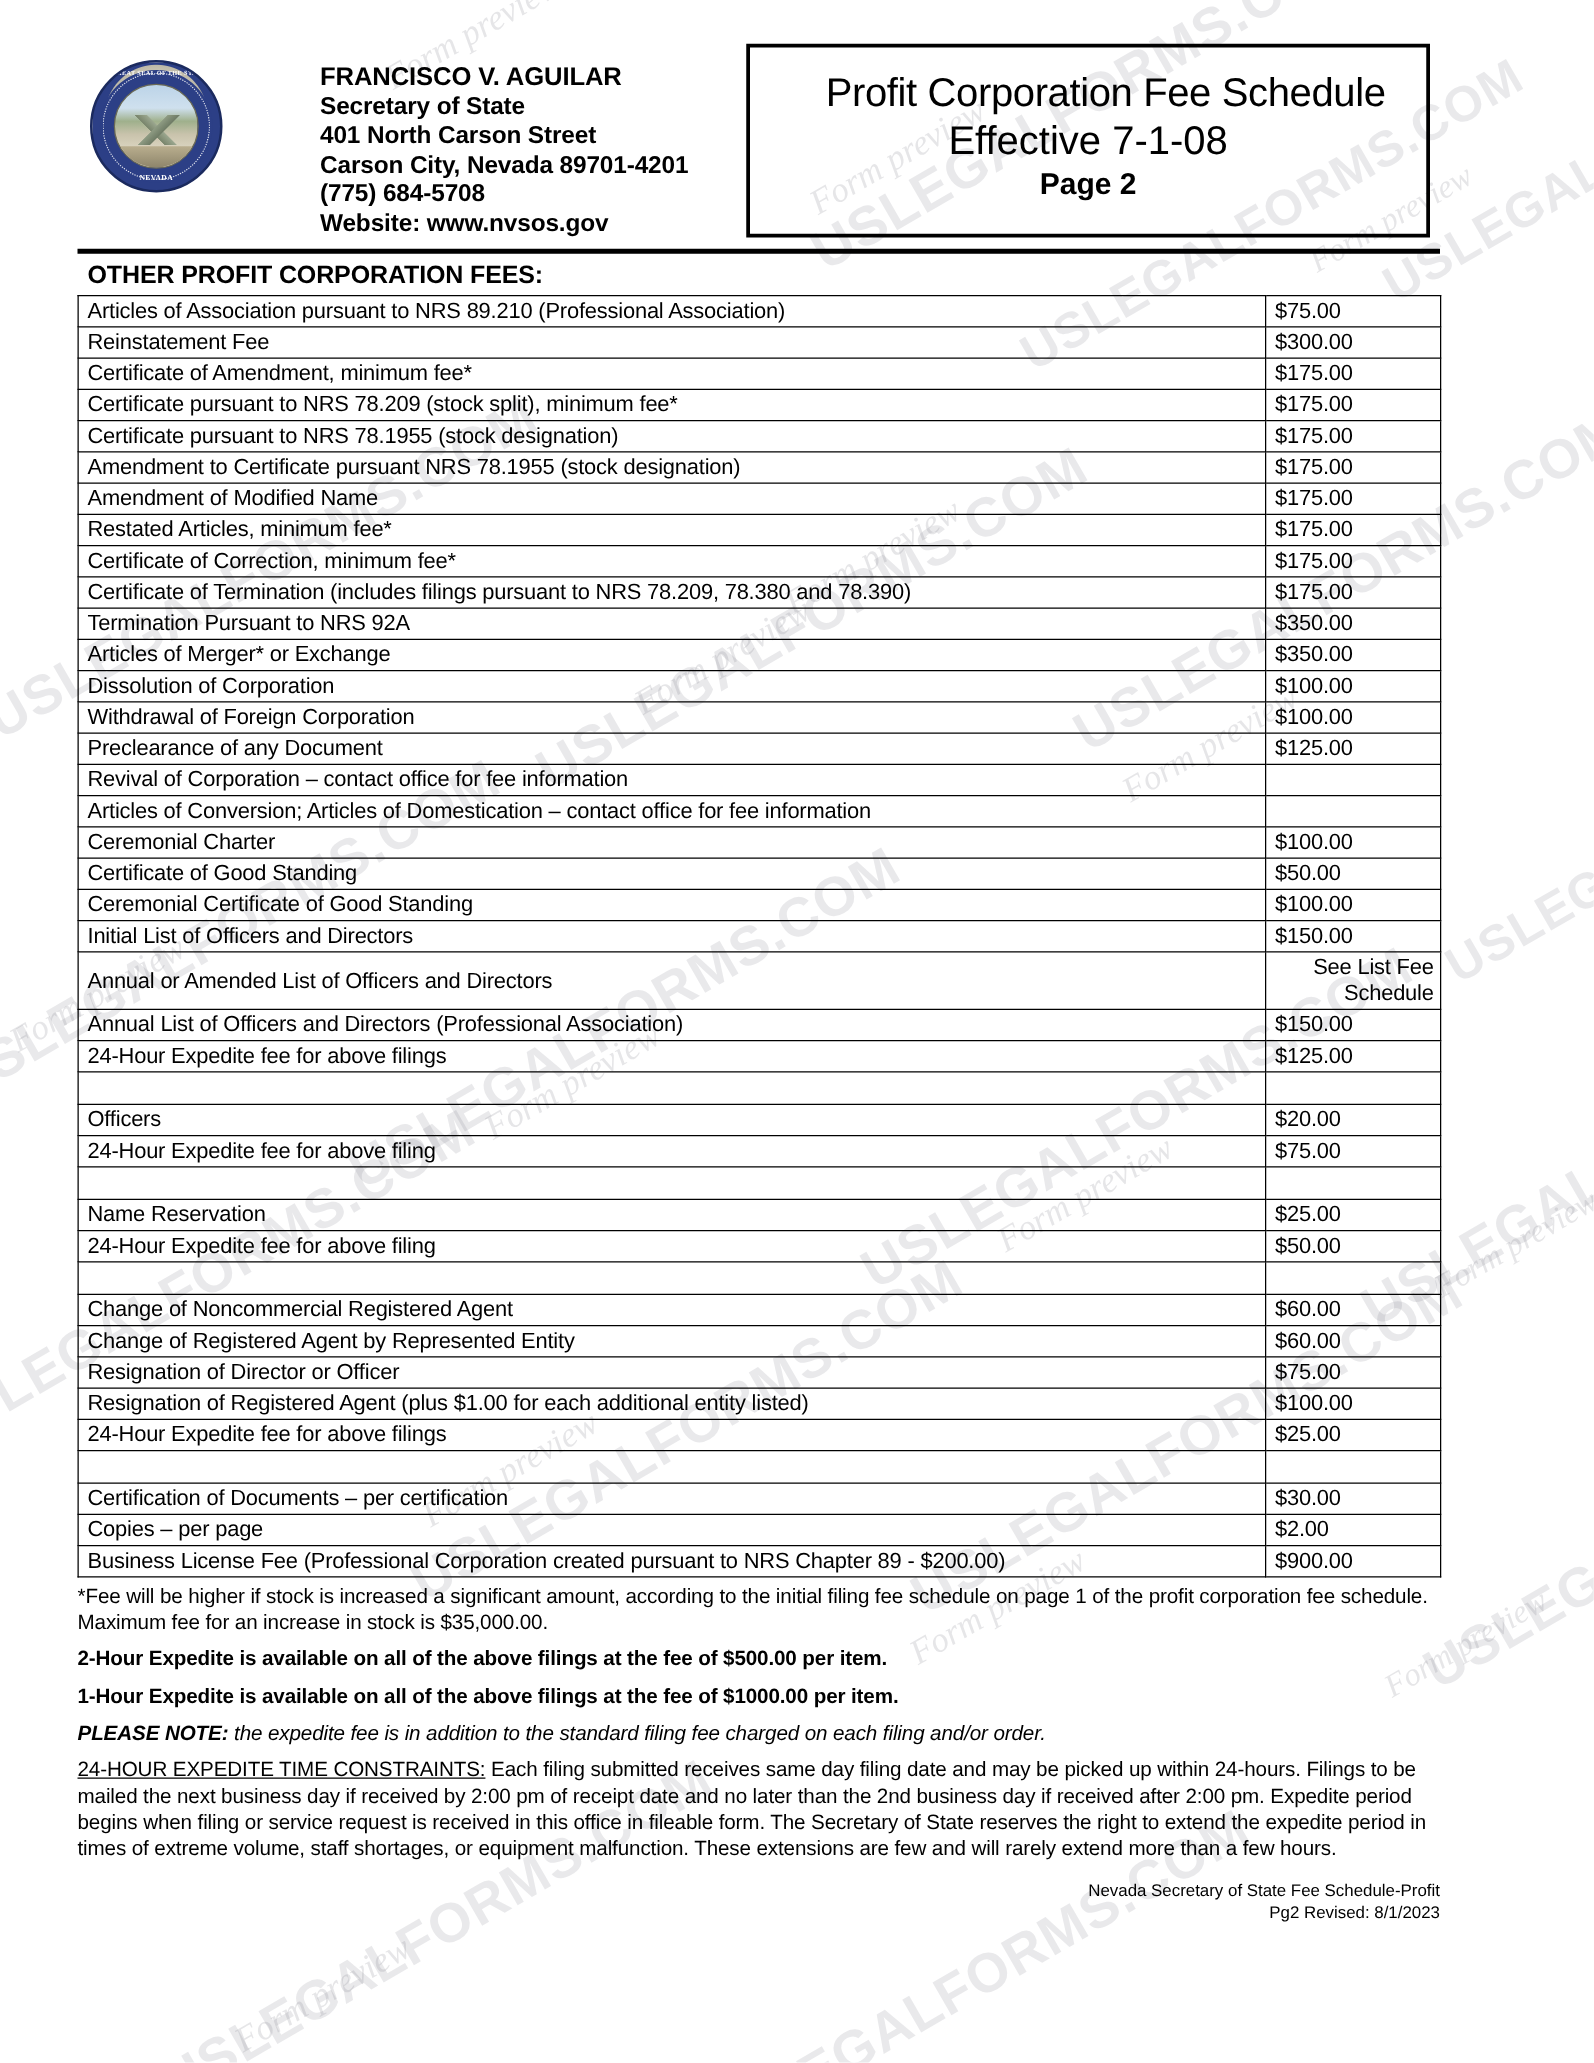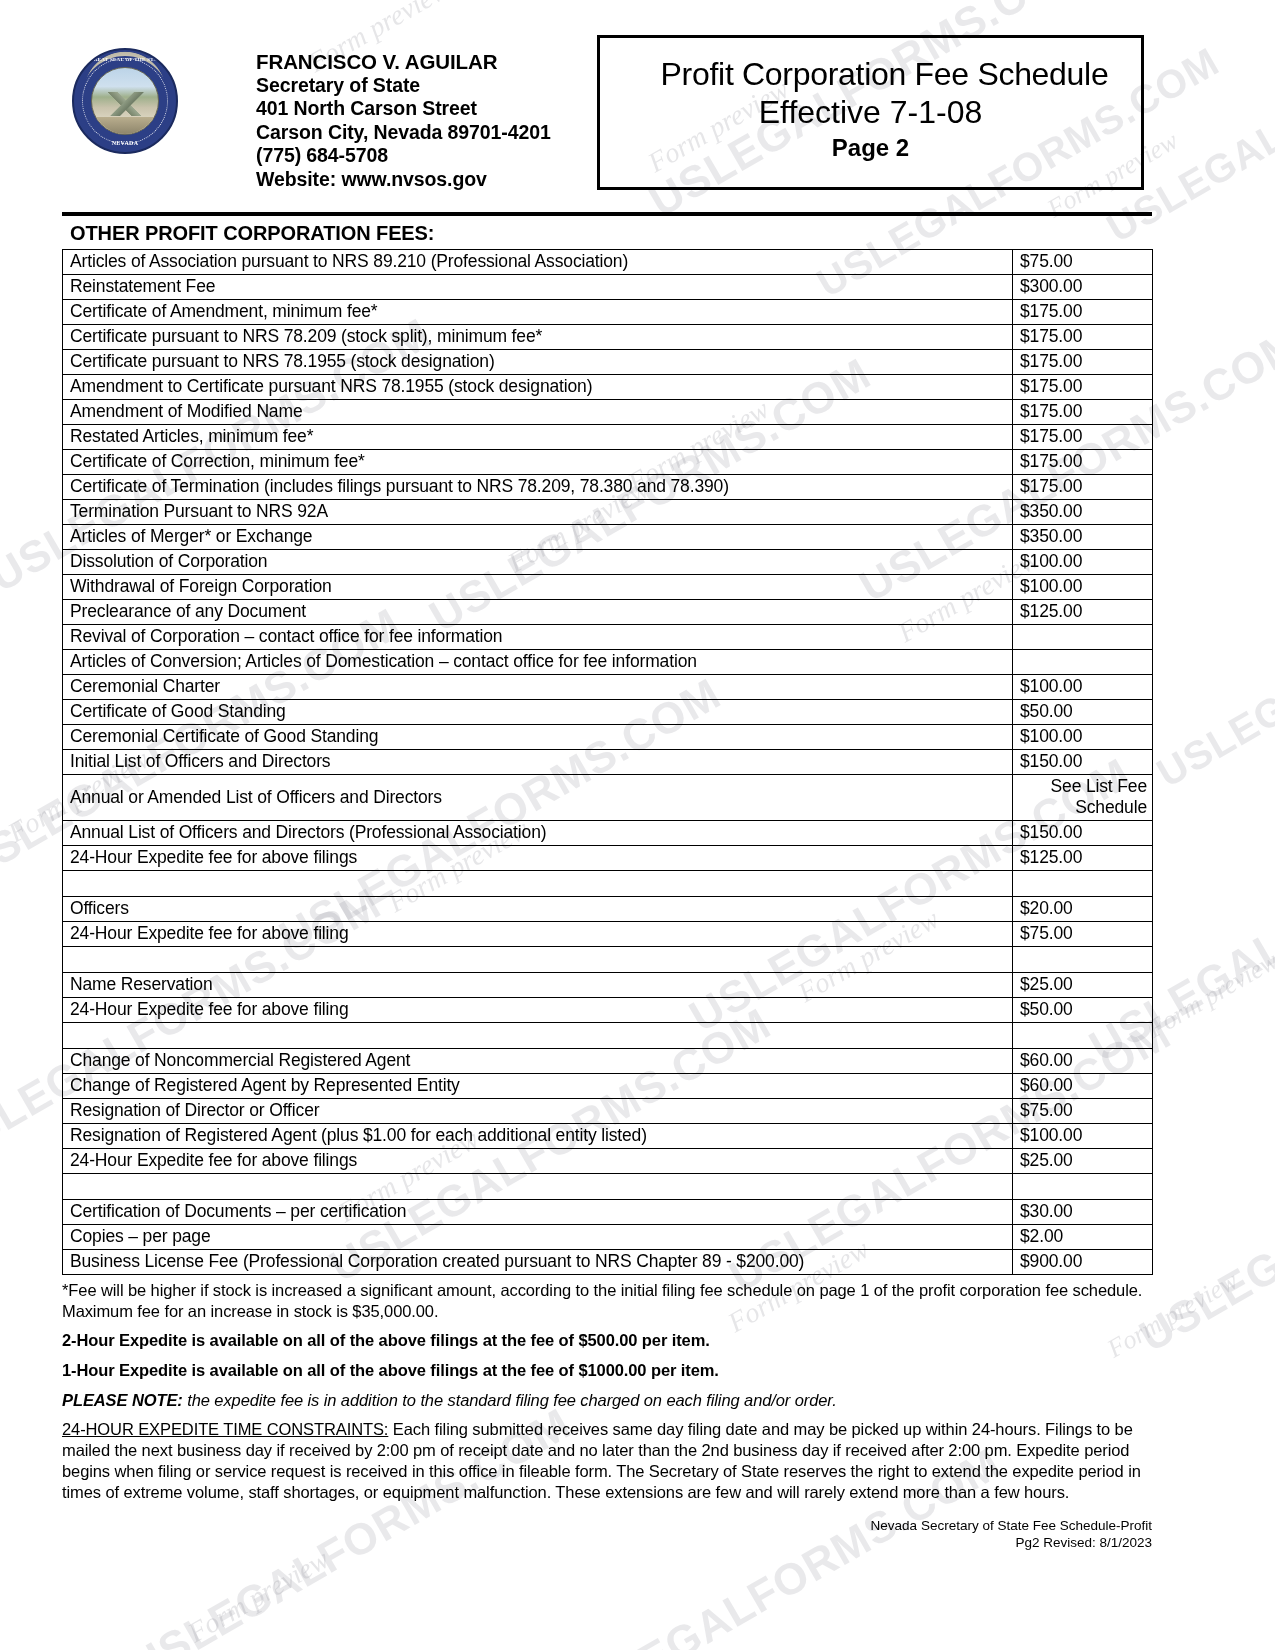--- a/index.html
+++ b/index.html
@@ -139,21 +139,21 @@
     padding-top: 17px;
   }
   .title-l1 { font-size: 32px; line-height: 38px; letter-spacing: -0.3px; padding-left: 28px; }
   .title-l2 { font-size: 32px; line-height: 38px; }
   .title-l3 { font-size: 24px; line-height: 30px; font-weight: bold; margin-top: 2px; }
 
   
   .content {
     position: absolute;
     left: 62px;
-    top: 212px;
+    top: 199px;
     width: 1090px;
     z-index: 10;
   }
   .rule {
     width: 1090px;
     height: 4px;
     background: #000;
     margin: 0 0 6px 0;
   }
   .section-title {

